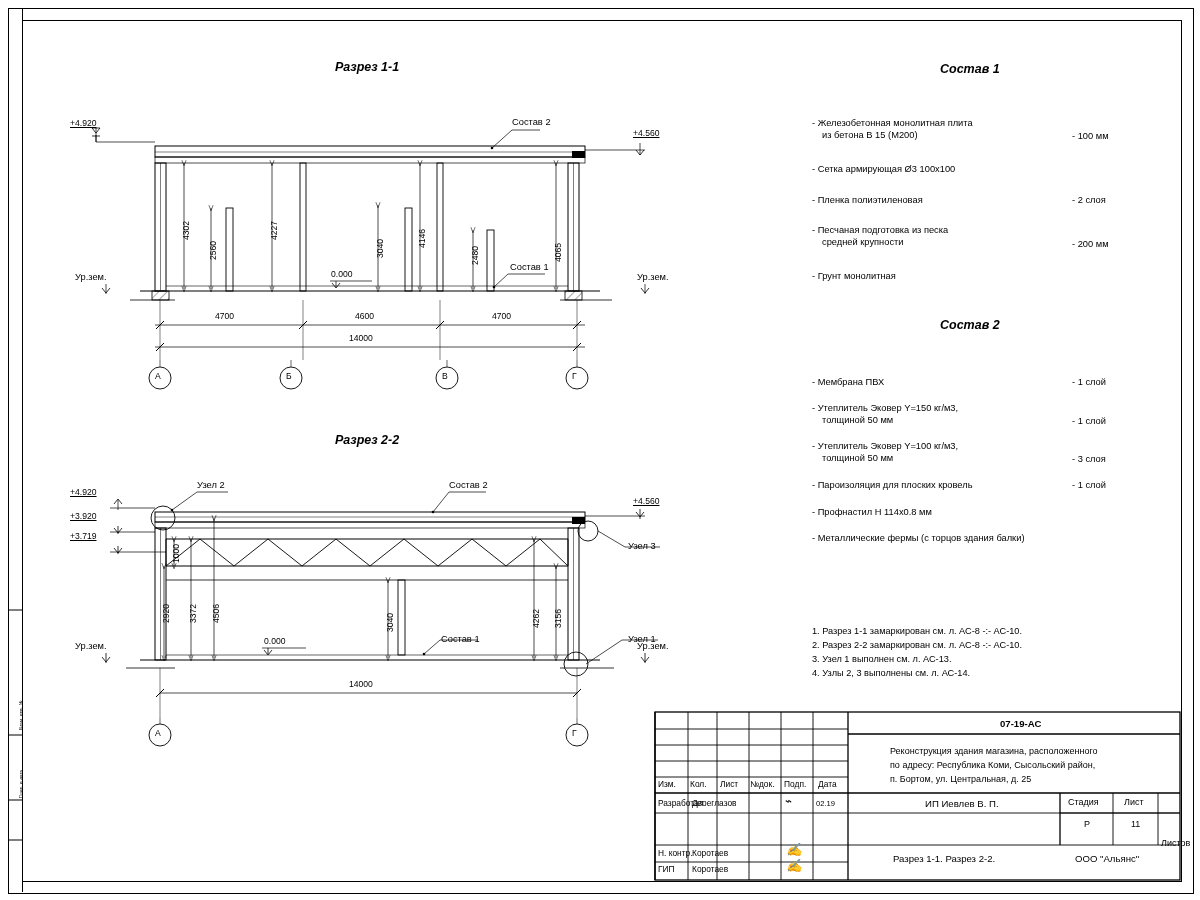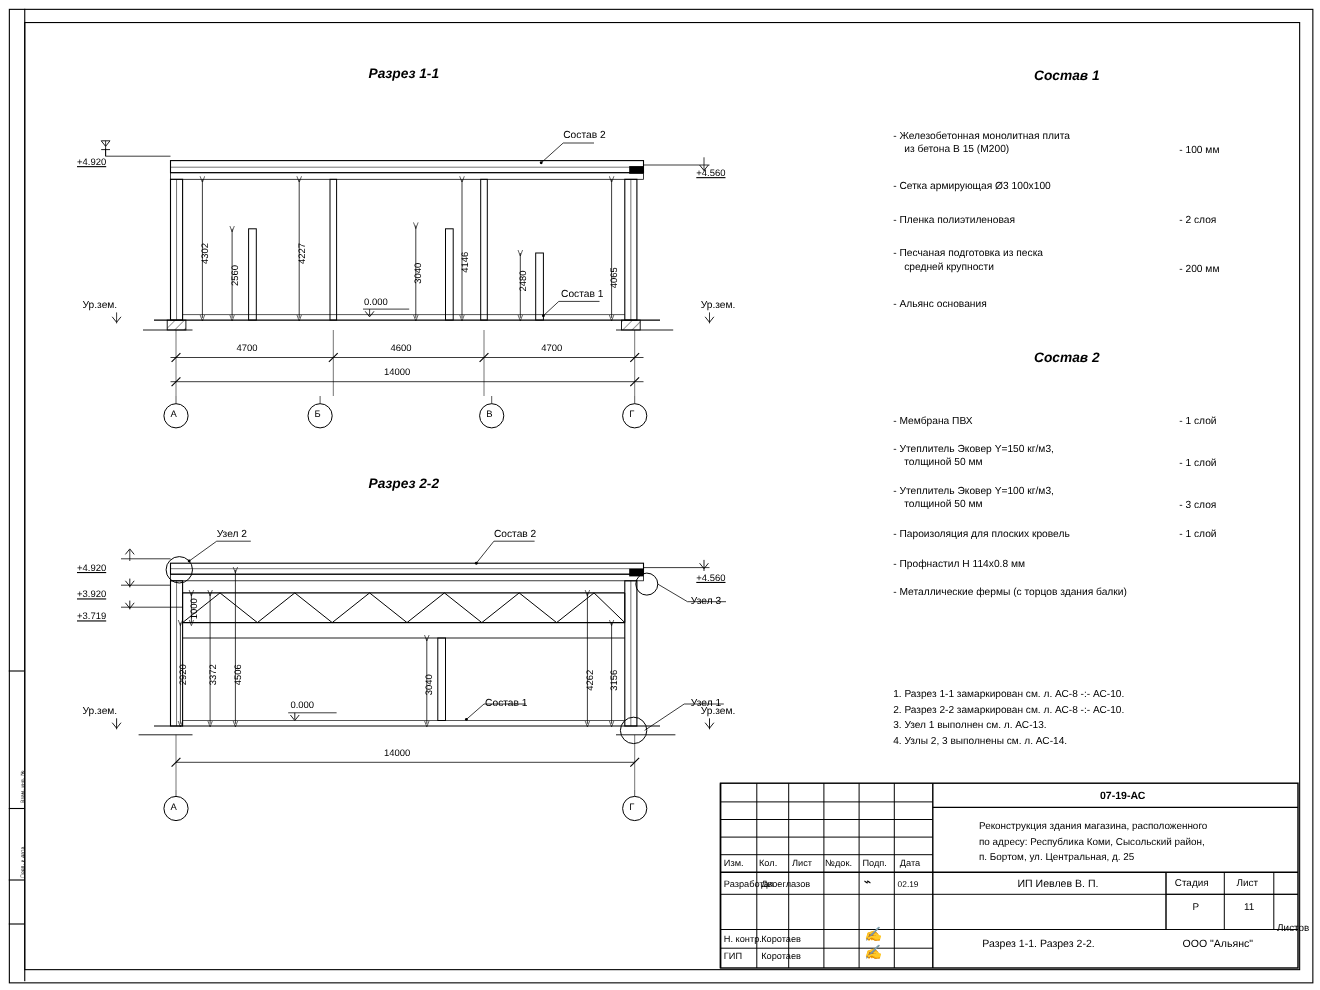--- a/index.html
+++ b/index.html
@@ -23,21 +23,21 @@
     font-size:4.4px;
     letter-spacing:.2px;
     white-space:nowrap;
     color:#000;
   }
   .abs{position:absolute;}
   .ttl{font-style:italic;font-weight:bold;font-size:12.5px;}
   .txt{font-size:9.3px;white-space:nowrap;}
   .dim{font-size:8.6px;white-space:nowrap;}
   .dimv{font-size:8.6px;white-space:nowrap;transform:rotate(-90deg);transform-origin:left top;}
-  .lvl{font-size:8.6px;white-space:nowrap;text-decoration:underline;margin-top:24px;}
+  .lvl{font-size:8.6px;white-space:nowrap;text-decoration:underline;}
   svg{position:absolute;left:0;top:0;overflow:visible;}
   .note{font-size:9.2px;white-space:nowrap;}
   .tb-txt{position:absolute;font-size:9px;white-space:nowrap;}
   .tb-txt-b{position:absolute;font-size:9.6px;white-space:nowrap;}
   .sig{position:absolute;font-family:"Liberation Serif",serif;font-style:italic;font-size:13px;color:#000;}
 </style>
 </head>
 <body>
 
 <div class="sheet">
@@ -308,21 +308,21 @@
 
   <div class="txt abs" style="left:812px;top:195px;">- Пленка полиэтиленовая</div>
   <div class="txt abs" style="left:1072px;top:195px;">- 2 слоя</div>
 
   <div class="abs" style="left:812px;top:225px;">
     <div class="txt">- Песчаная подготовка из песка</div>
     <div class="txt" style="margin-left:10px;margin-top:2px;">средней крупности</div>
   </div>
   <div class="txt abs" style="left:1072px;top:239px;">- 200 мм</div>
 
-  <div class="txt abs" style="left:812px;top:271px;">- Альянс основания</div>
+  <div class="txt abs" style="left:812px;top:271px;">- Грунт монолитная</div>
 
   <div class="ttl abs" style="left:940px;top:318px;">Состав 2</div>
 
   <div class="txt abs" style="left:812px;top:377px;">- Мембрана ПВХ</div>
   <div class="txt abs" style="left:1072px;top:377px;">- 1 слой</div>
 
   <div class="abs" style="left:812px;top:403px;">
     <div class="txt">- Утеплитель Эковер Y=150 кг/м3,</div>
     <div class="txt" style="margin-left:10px;margin-top:2px;">толщиной 50 мм</div>
   </div>

